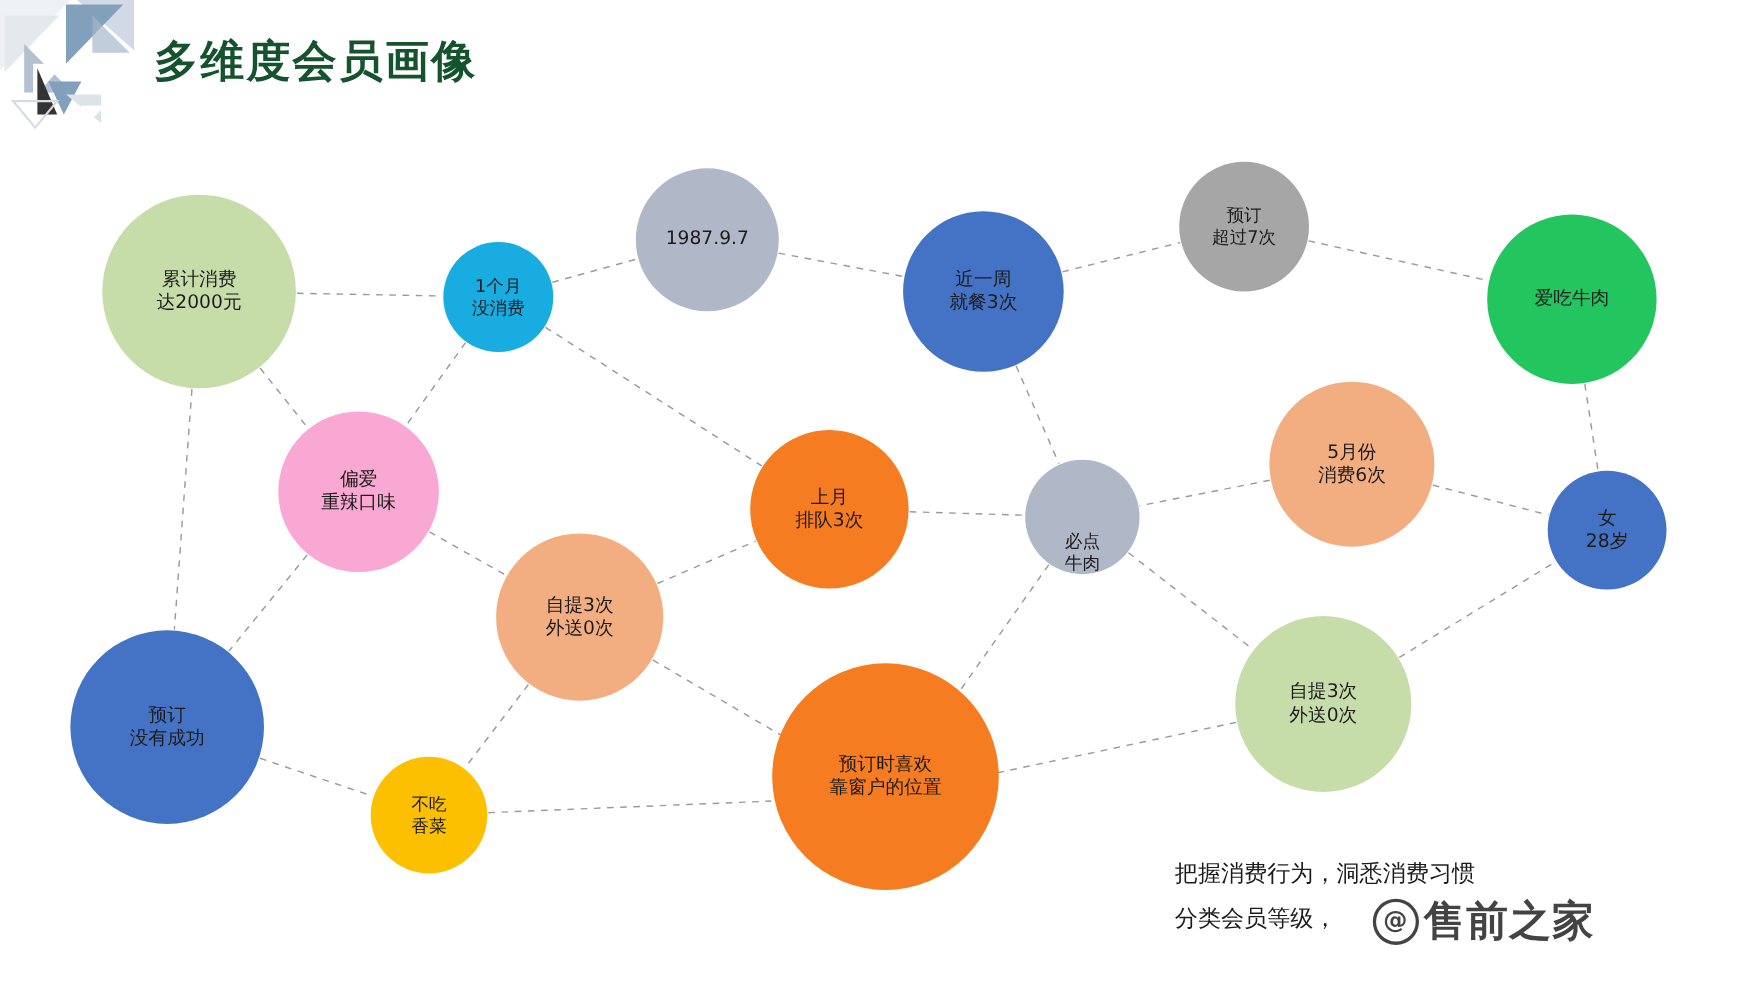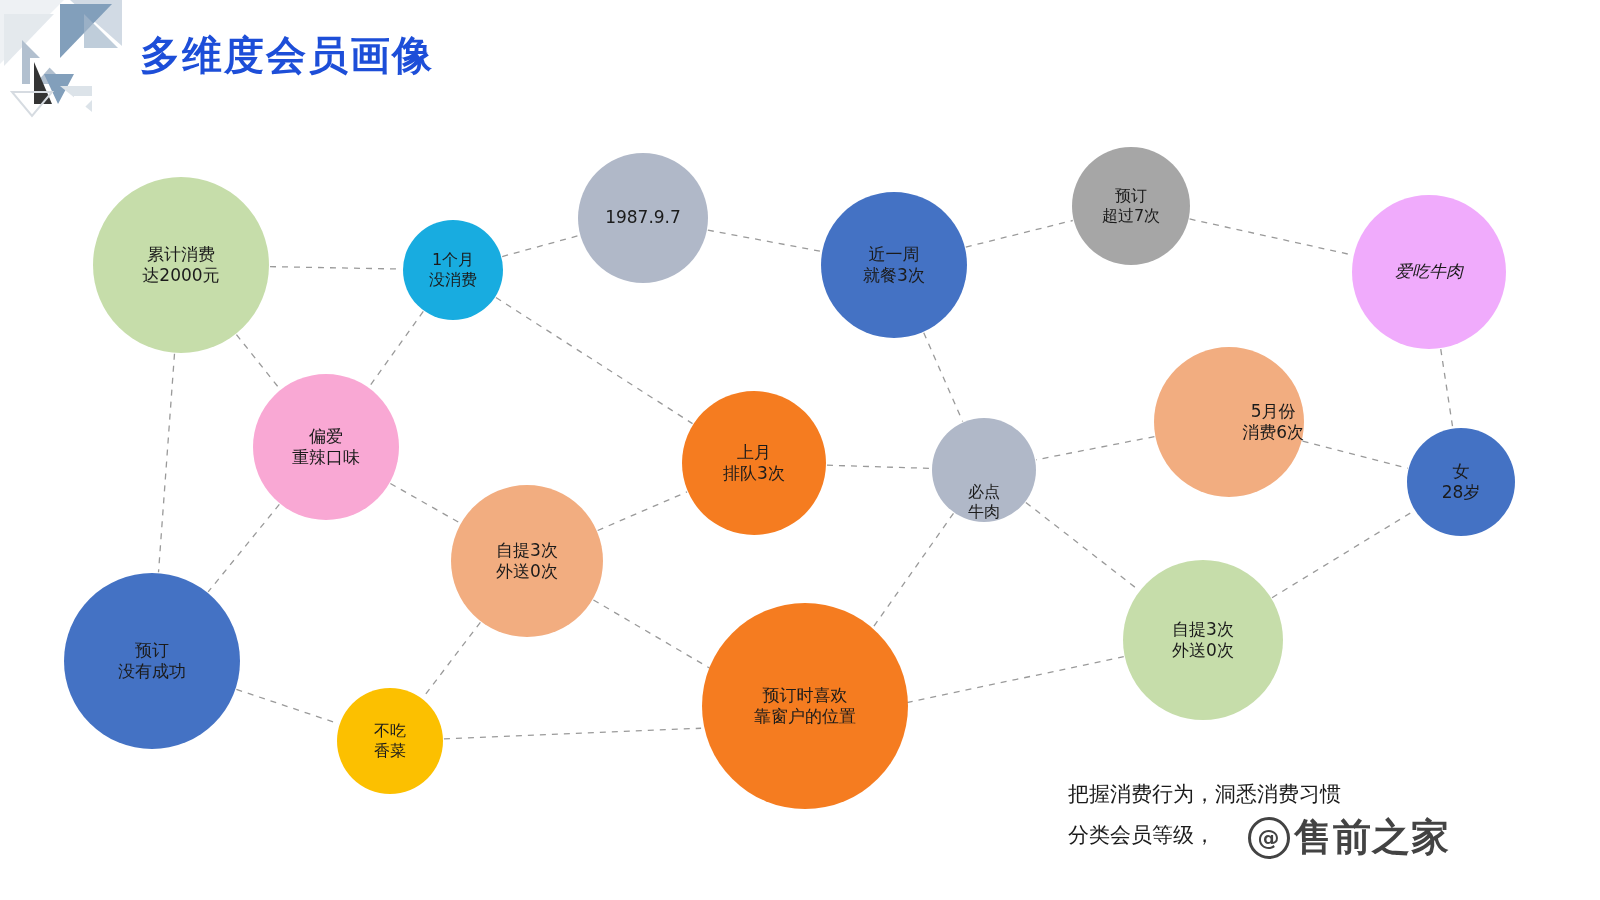--- a/index.html
+++ b/index.html
@@ -13,21 +13,21 @@
   }
   #slide{position:absolute;inset:0;width:1600px;height:900px;overflow:hidden;background:#fff;}
 
   
   .logo{position:absolute;left:0;top:0;width:122px;height:122px;overflow:hidden;}
   .logo svg{display:block;}
 
   
   .title{
     position:absolute;left:140px;top:28px;
-    font-size:40px;font-weight:bold;color:#1d4ed8;
+    font-size:40px;font-weight:bold;color:#14532d;
     letter-spacing:2px;
     font-family:"DejaVu Sans","Liberation Sans",sans-serif;
     white-space:nowrap;
   }
 
   
   .edges{position:absolute;left:0;top:0;width:1600px;height:900px;pointer-events:none;}
 
   
   .bubble{
@@ -136,36 +136,36 @@
         <span class="lbl">1987.9.7</span>
       </div>
       <div class="bubble" style="left: 821px; top: 192px; width: 146px; height: 146px; background: rgb(68, 114, 196); font-size: 17px;">
         <span class="lbl">近一周
 就餐3次</span>
       </div>
       <div class="bubble" style="left: 1072px; top: 147px; width: 118px; height: 118px; background: rgb(166, 166, 166); font-size: 16px;">
         <span class="lbl">预订
 超过7次</span>
       </div>
-      <div class="bubble" style="left: 1352px; top: 195px; width: 154px; height: 154px; background: #f0abfc; font-size: 17px; font-style: italic;">
+      <div class="bubble" style="left: 1352px; top: 195px; width: 154px; height: 154px; background: #22c55e; font-size: 17px;">
         <span class="lbl">爱吃牛肉</span>
       </div>
       <div class="bubble" style="left: 253px; top: 374px; width: 146px; height: 146px; background: #f9a8d4; font-size: 17px;">
         <span class="lbl">偏爱
 重辣口味</span>
       </div>
       <div class="bubble" style="left: 682px; top: 391px; width: 144px; height: 144px; background: rgb(245, 124, 32); font-size: 17px;">
         <span class="lbl">上月
 排队3次</span>
       </div>
       <div class="bubble" style="left: 932px; top: 418px; width: 104px; height: 104px; background: rgb(176, 184, 200); font-size: 16px; align-items: flex-end;">
         <span class="lbl">必点
 牛肉</span>
       </div>
-      <div class="bubble" style="left: 1154px; top: 347px; width: 150px; height: 150px; background: rgb(242, 173, 128); font-size: 17px; justify-content: flex-end;">
+      <div class="bubble" style="left: 1154px; top: 347px; width: 150px; height: 150px; background: rgb(242, 173, 128); font-size: 17px;">
         <span class="lbl">5月份
 消费6次</span>
       </div>
       <div class="bubble" style="left: 1407px; top: 428px; width: 108px; height: 108px; background: rgb(68, 114, 196); font-size: 17px;">
         <span class="lbl">女
 28岁</span>
       </div>
       <div class="bubble" style="left: 451px; top: 485px; width: 152px; height: 152px; background: rgb(242, 173, 128); font-size: 17px;">
         <span class="lbl">自提3次
 外送0次</span>

